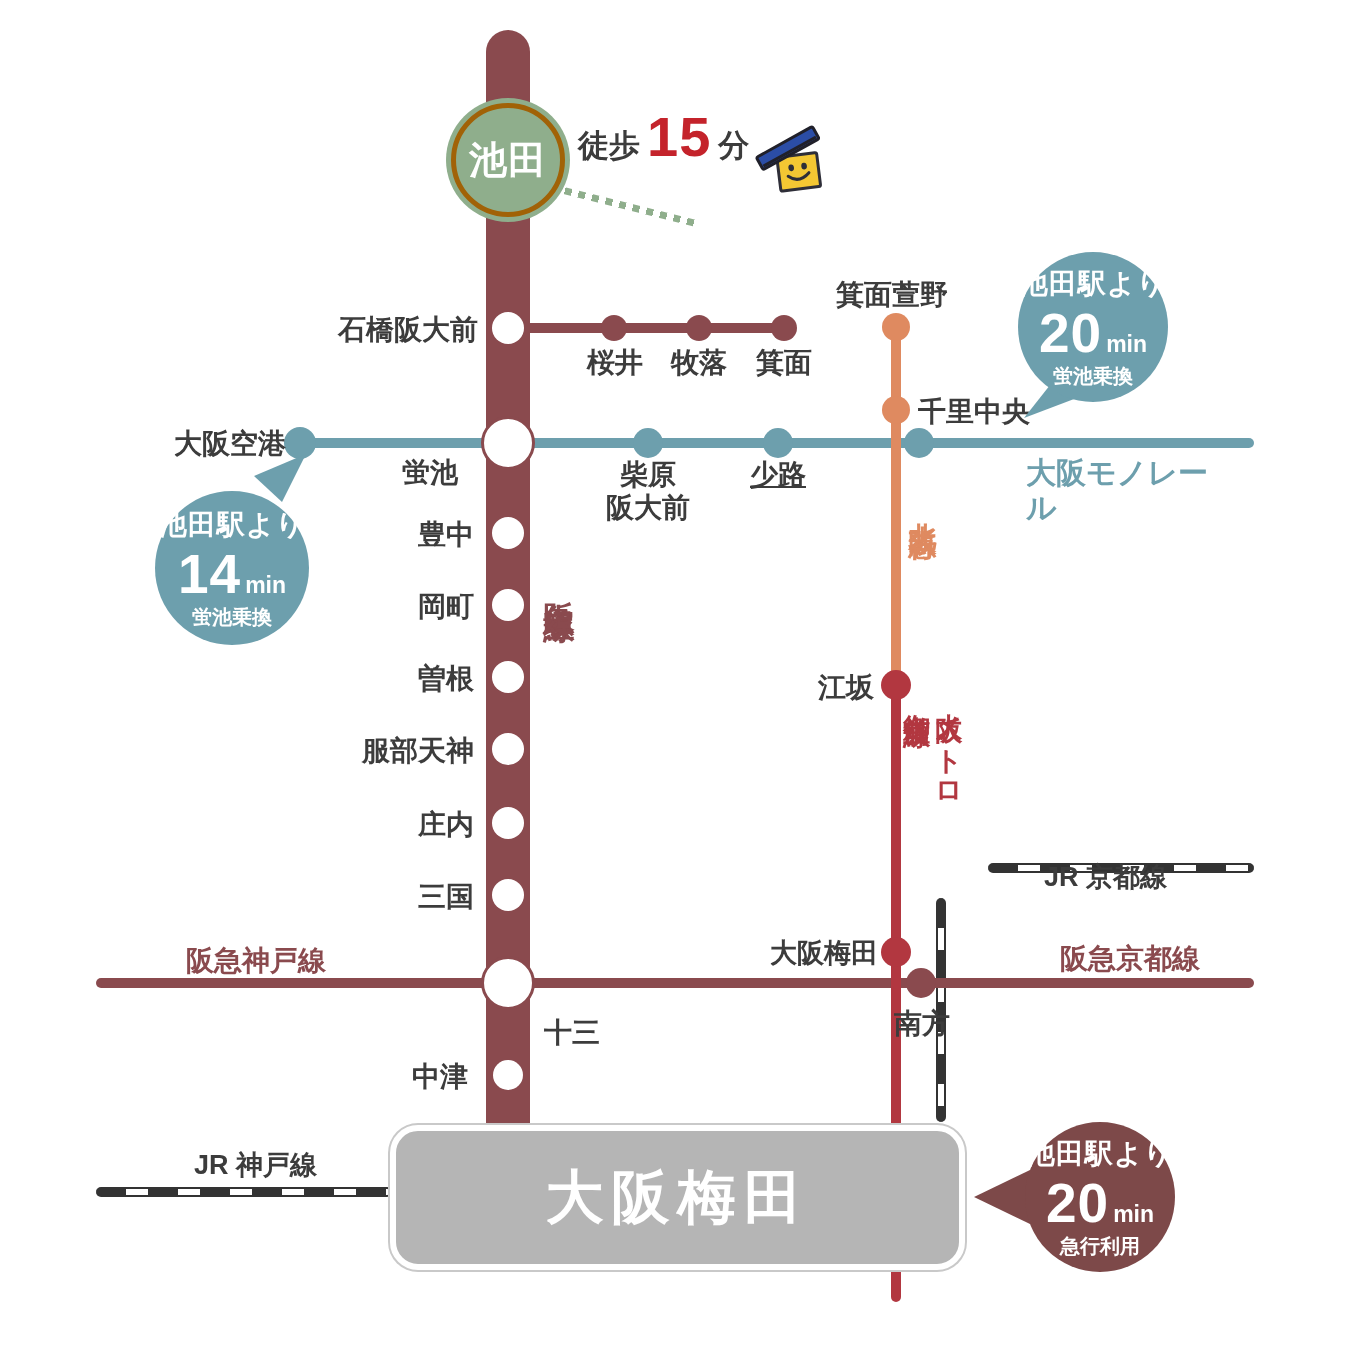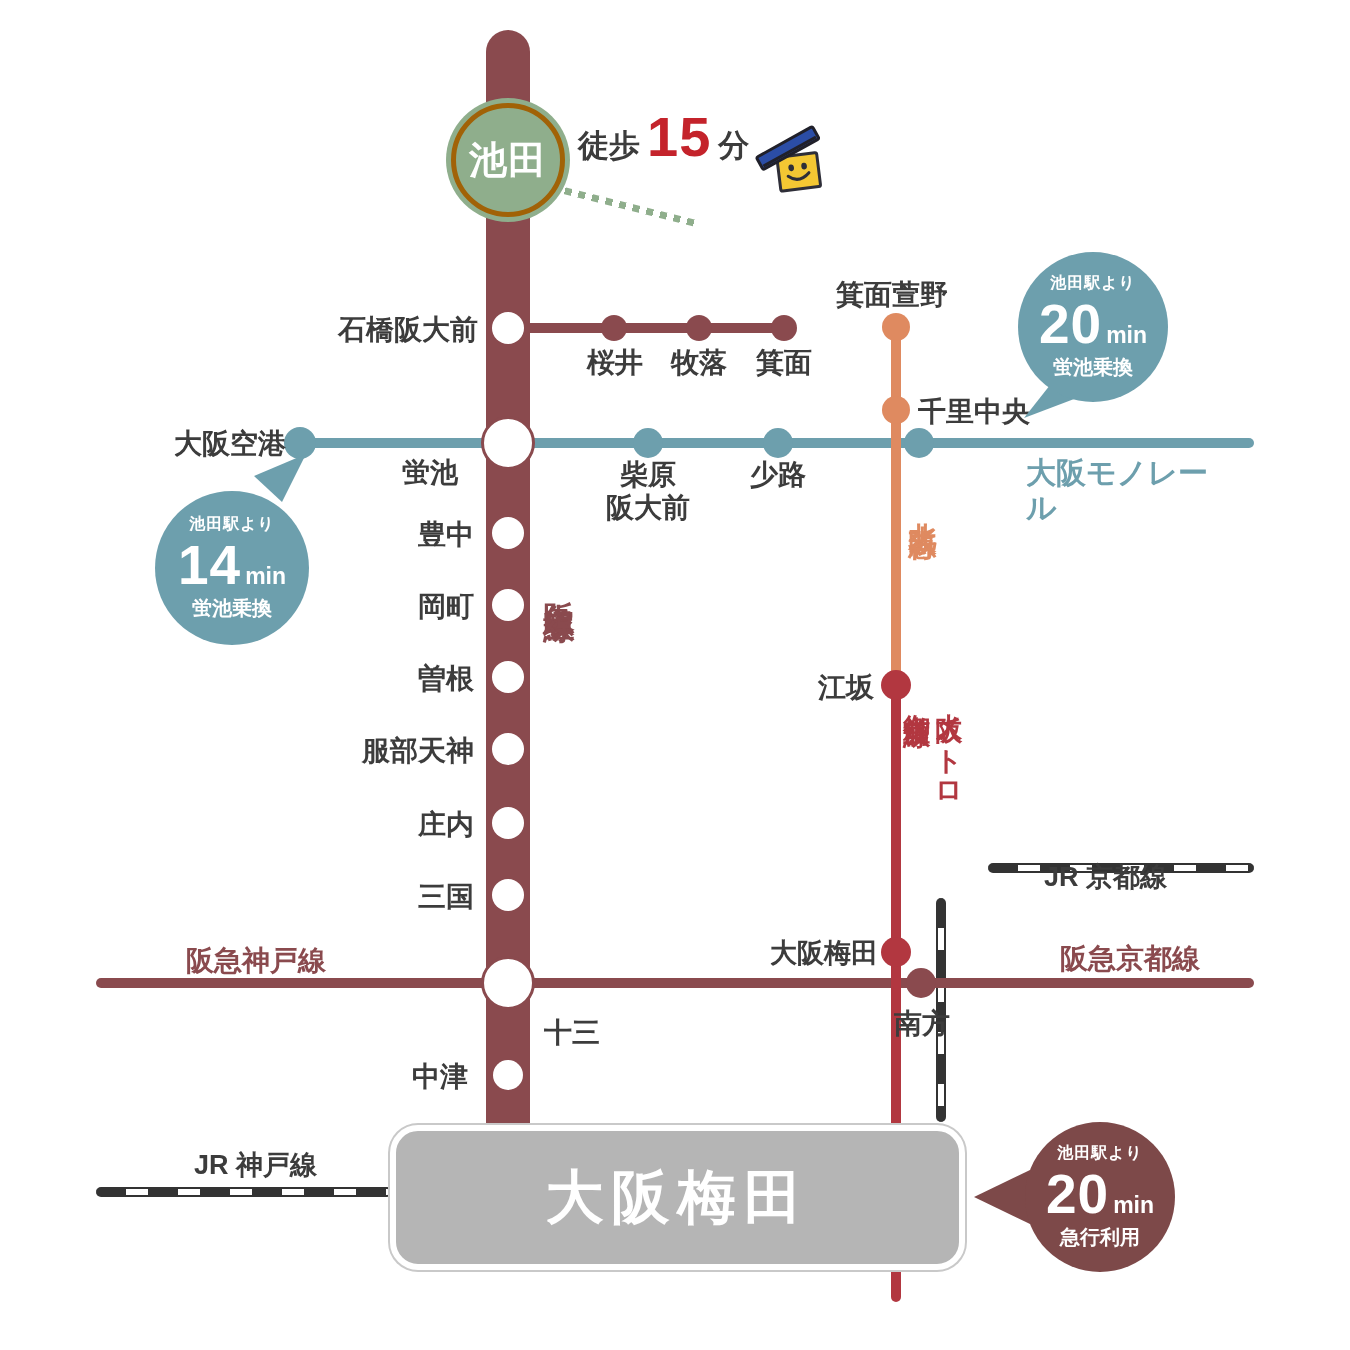--- a/index.html
+++ b/index.html
@@ -35,21 +35,21 @@
   .house{position:absolute;left:750px;top:124px;}
   .shin-osaka{position:absolute;left:852px;top:835px;width:138px;height:63px;background:#fff;
       border:3px solid var(--ink);border-radius:12px;display:flex;align-items:center;justify-content:center;
       font-size:33px;font-weight:700;color:var(--ink);}
   .umeda{position:absolute;left:390px;top:1125px;width:575px;height:145px;background:var(--graybox);
       border:6px solid #fff;box-shadow:0 0 0 2px #c9c9c9;border-radius:28px;
       display:flex;align-items:center;justify-content:center;color:#fff;font-size:58px;font-weight:700;letter-spacing:8px;}
   .bubble{position:absolute;border-radius:50%;background:var(--teal);color:#fff;
       display:flex;flex-direction:column;align-items:center;justify-content:center;text-align:center;}
   .bubble.dark{background:var(--bubble-maroon);}
-  .bubble .b1{font-size:16px;font-weight:700;letter-spacing:1px;}
+  .bubble .b1{font-size:28px;font-weight:700;letter-spacing:1px;}
   .bubble .b2{display:flex;align-items:baseline;margin:-2px 0 0 0;}
   .bubble .b2 .num{font-size:55px;font-weight:700;letter-spacing:1px;}
   .bubble .b2 .unit{font-size:23px;font-weight:700;margin-left:4px;}
   .bubble .b3{font-size:20px;font-weight:700;margin-top:-2px;}
   .tail{position:absolute;}
 </style>
 </head>
 <body>
 
 <div id="map">
@@ -89,21 +89,21 @@
       <div class="lbl" style="left: 320px; top: 313px; font-size: 28px; color: rgb(60, 60, 60); width: 158px; text-align: right;">石橋阪大前</div>
       <div class="lbl" style="left: 584px; top: 346px; font-size: 28px; color: rgb(60, 60, 60); width: 62px; text-align: center;">桜井</div>
       <div class="lbl" style="left: 668px; top: 346px; font-size: 28px; color: rgb(60, 60, 60); width: 62px; text-align: center;">牧落</div>
       <div class="lbl" style="left: 753px; top: 346px; font-size: 28px; color: rgb(60, 60, 60); width: 62px; text-align: center;">箕面</div>
       <div class="lbl" style="left: 836px; top: 278px; font-size: 28px; color: rgb(60, 60, 60); width: 126px; text-align: left;">箕面萱野</div>
       <div class="lbl" style="left: 918px; top: 395px; font-size: 28px; color: rgb(60, 60, 60); width: 126px; text-align: left;">千里中央</div>
       <div class="lbl" style="left: 172px; top: 427px; font-size: 28px; color: rgb(60, 60, 60); width: 114px; text-align: right;">大阪空港</div>
       <div class="lbl" style="left: 396px; top: 456px; font-size: 28px; color: rgb(60, 60, 60); width: 62px; text-align: right;">蛍池</div>
       <div class="lbl" style="left: 590px; top: 458px; font-size: 28px; color: rgb(60, 60, 60); width: 116px; text-align: center;">柴原
 阪大前</div>
-      <div class="lbl" style="left: 747px; top: 458px; font-size: 28px; color: rgb(60, 60, 60); width: 62px; text-align: center;">少路</div>
+      <div class="lbl" style="left: 747px; top: 458px; font-size: 28px; color: rgb(60, 60, 60); width: 62px; text-align: center; text-decoration: underline;">少路</div>
       <div class="lbl" style="left: 410px; top: 518px; font-size: 28px; color: rgb(60, 60, 60); width: 64px; text-align: right;">豊中</div>
       <div class="lbl" style="left: 410px; top: 590px; font-size: 28px; color: rgb(60, 60, 60); width: 64px; text-align: right;">岡町</div>
       <div class="lbl" style="left: 410px; top: 662px; font-size: 28px; color: rgb(60, 60, 60); width: 64px; text-align: right;">曽根</div>
       <div class="lbl" style="left: 358px; top: 734px; font-size: 28px; color: rgb(60, 60, 60); width: 116px; text-align: right;">服部天神</div>
       <div class="lbl" style="left: 410px; top: 808px; font-size: 28px; color: rgb(60, 60, 60); width: 64px; text-align: right;">庄内</div>
       <div class="lbl" style="left: 410px; top: 880px; font-size: 28px; color: rgb(60, 60, 60); width: 64px; text-align: right;">三国</div>
       <div class="lbl" style="left: 812px; top: 671px; font-size: 28px; color: rgb(60, 60, 60); width: 62px; text-align: right;">江坂</div>
       <div class="lbl" style="left: 726px; top: 938px; font-size: 27px; color: rgb(60, 60, 60); width: 152px; text-align: right;">大阪梅田</div>
       <div class="lbl" style="left: 891px; top: 1007px; font-size: 28px; color: rgb(60, 60, 60); width: 62px; text-align: center;">南方</div>
       <div class="lbl" style="left: 544px; top: 1016px; font-size: 28px; color: rgb(60, 60, 60); width: 70px; text-align: left;">十三</div>

